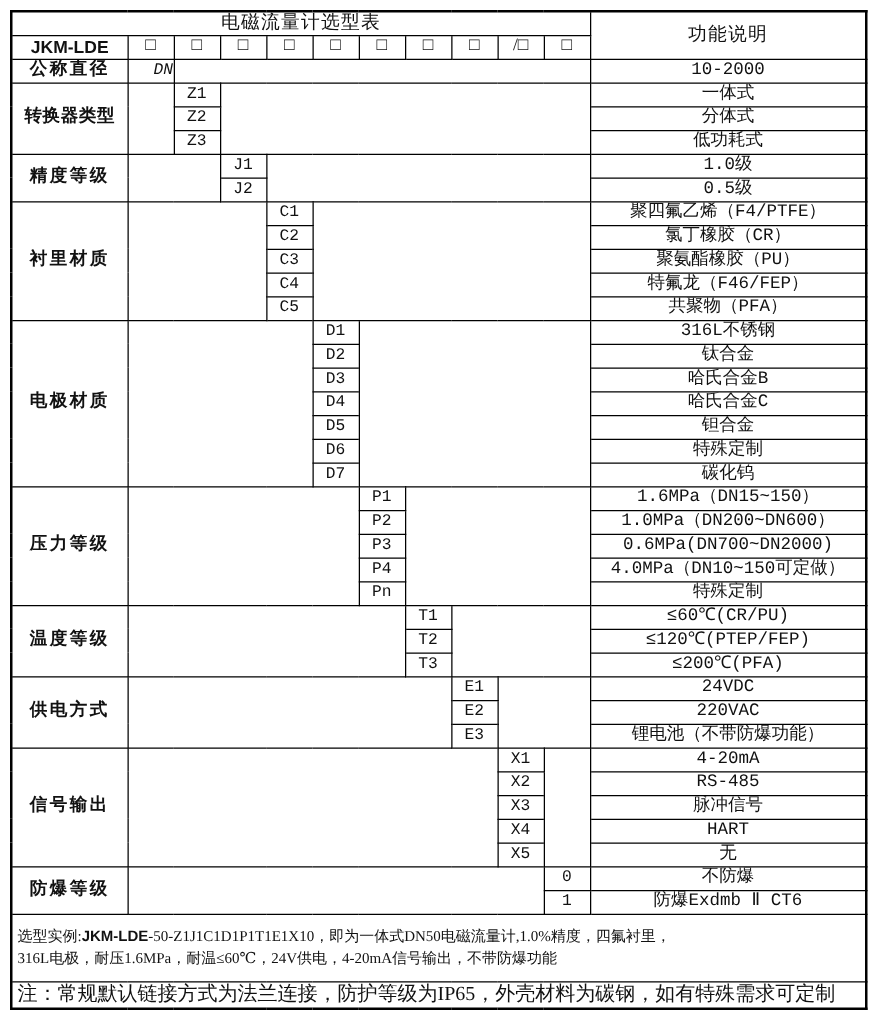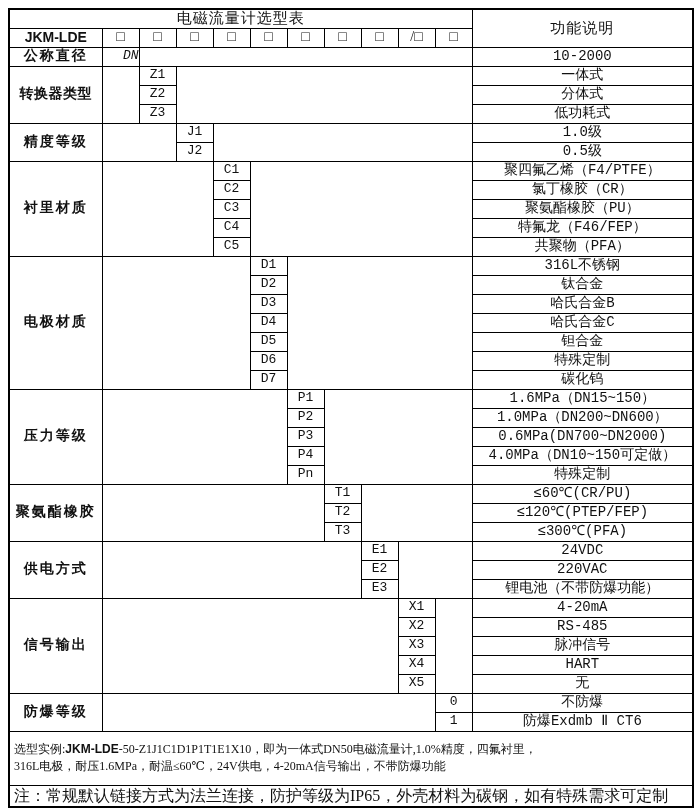--- a/index.html
+++ b/index.html
@@ -198,33 +198,33 @@
   <tr>
     <td class="code">P4</td>
     <td class="desc">4.0MPa（DN10~150可定做）</td>
   </tr>
   <tr>
     <td class="code">Pn</td>
     <td class="desc">特殊定制</td>
   </tr>
 
   <tr>
-    <td class="cat" rowspan="3">聚氨酯橡胶</td>
+    <td class="cat" rowspan="3">温度等级</td>
     <td class="sp" colspan="6" rowspan="3"></td>
     <td class="code">T1</td>
     <td class="sp" colspan="3" rowspan="3"></td>
     <td class="desc">≤60℃(CR/PU)</td>
   </tr>
   <tr>
     <td class="code">T2</td>
     <td class="desc">≤120℃(PTEP/FEP)</td>
   </tr>
   <tr>
     <td class="code">T3</td>
-    <td class="desc">≤300℃(PFA)</td>
+    <td class="desc">≤200℃(PFA)</td>
   </tr>
 
   <tr>
     <td class="cat" rowspan="3">供电方式</td>
     <td class="sp" colspan="7" rowspan="3"></td>
     <td class="code">E1</td>
     <td class="sp" colspan="2" rowspan="3"></td>
     <td class="desc">24VDC</td>
   </tr>
   <tr>

